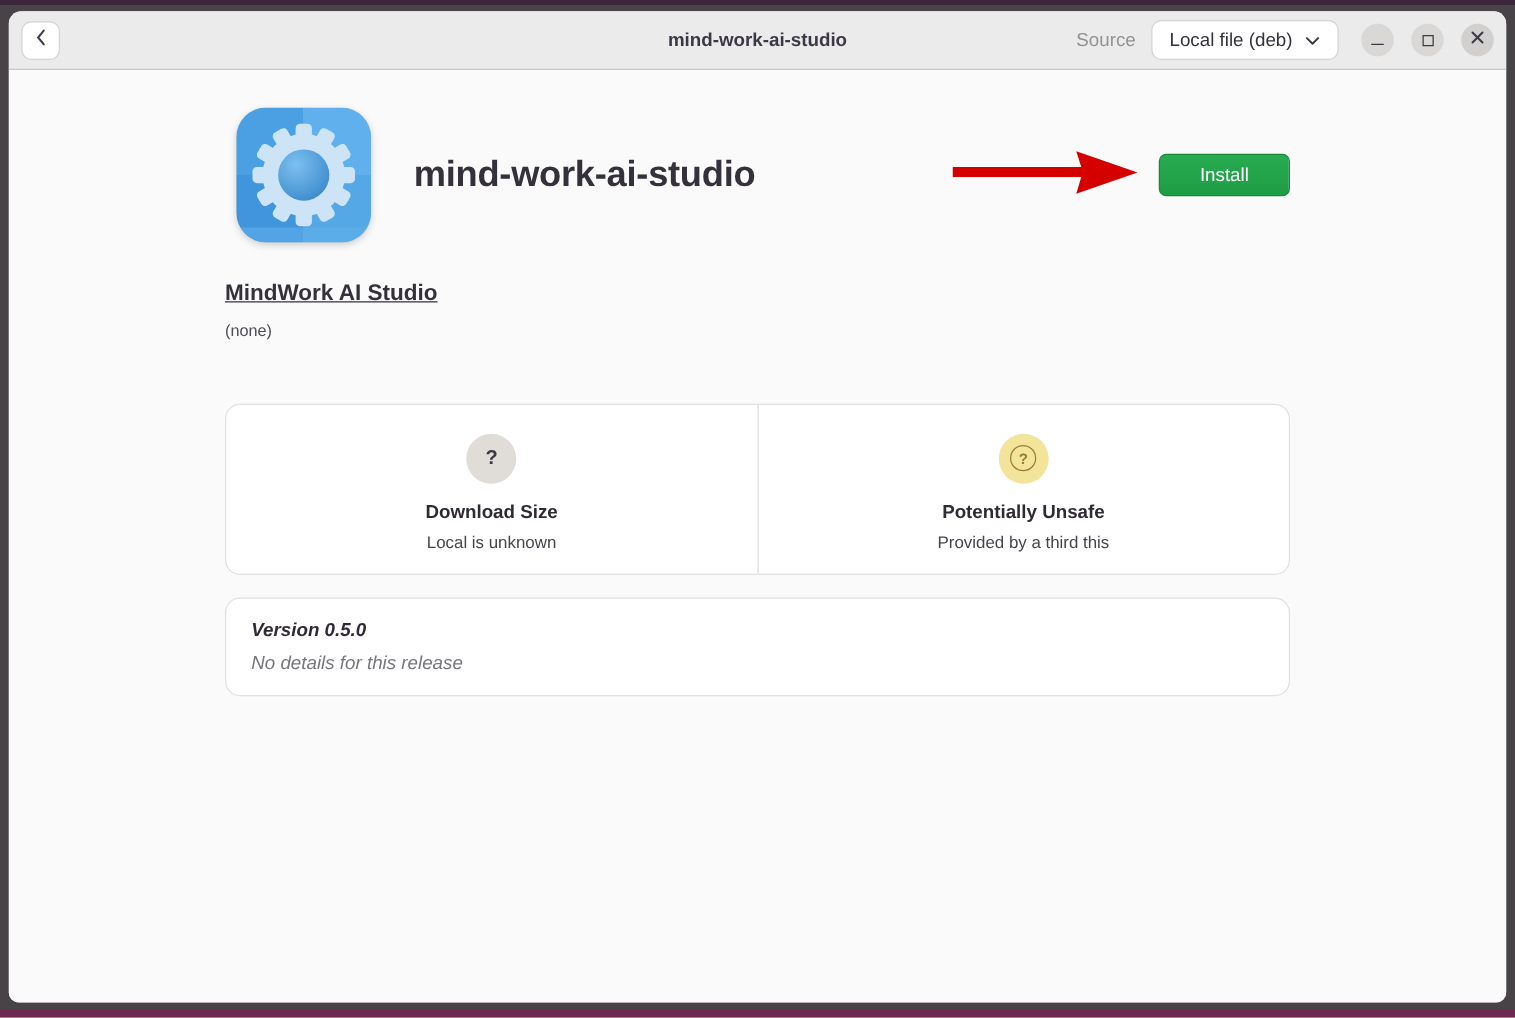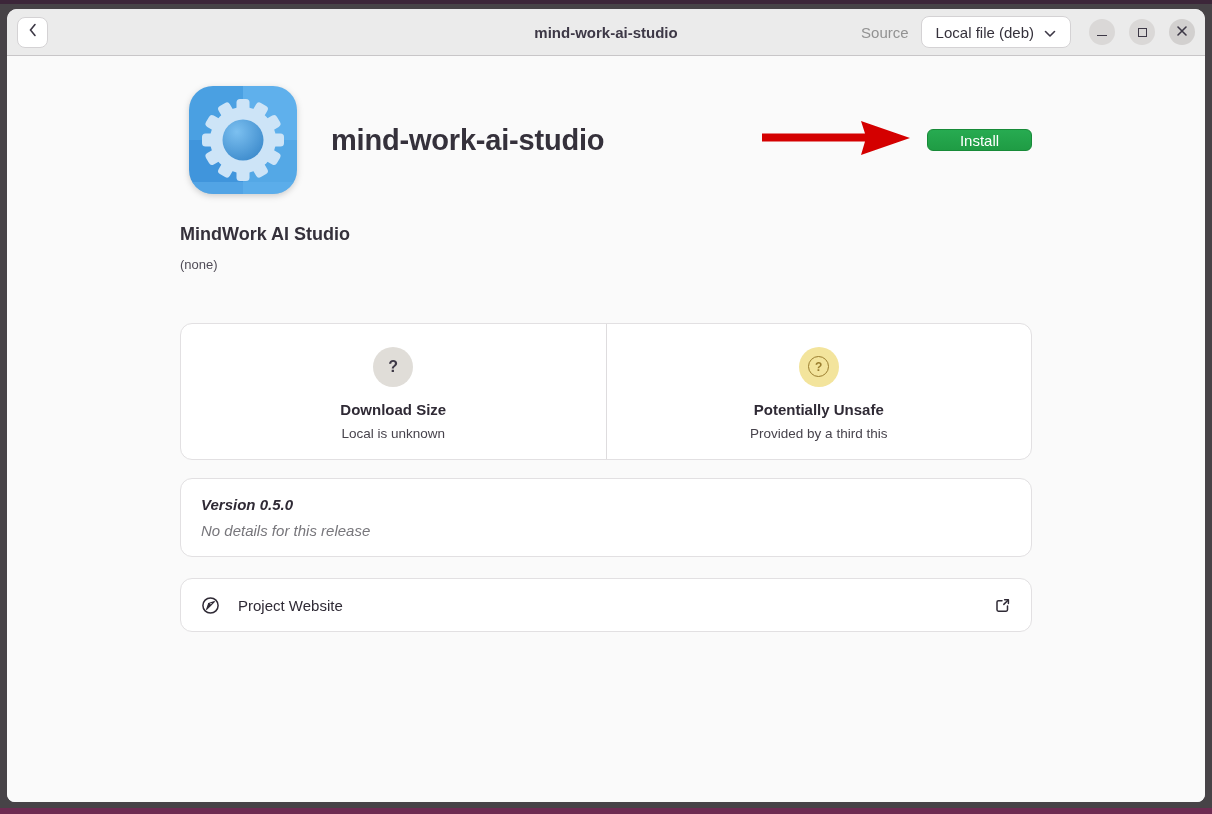--- a/index.html
+++ b/index.html
@@ -70,31 +70,31 @@
   .content { flex:1; background:#fafafa; overflow:hidden; }
   .column { width:852px; margin:0 auto; padding-top:28px; }
 
   .hero-row { display:flex; align-items:center; }
   .app-icon { width:112px; height:112px; margin-left:7px; flex:0 0 112px;
               filter:drop-shadow(0 2px 3px rgba(0,0,0,0.18)); }
   .app-id { font-size:29px; font-weight:bold; color:#35313b; margin-left:32px; letter-spacing:-0.2px; }
   .hero-spacer { flex:1; }
   .red-arrow { flex:0 0 auto; margin-right:15px; }
   .install-btn {
-    height:22px; min-width:105px;
+    height:34px; min-width:105px;
     background:linear-gradient(#27ab51,#1f9c44);
     border:1px solid #178a38;
     border-radius:6px;
     color:#ffffff; font-size:15px;
     display:flex; align-items:center; justify-content:center;
     padding:0 20px;
     cursor:pointer;
   }
 
-  .display-name { margin-top:28px; font-size:18px; font-weight:bold; color:#35313b; }
+  .display-name { margin-top:28px; font-size:18px; font-weight:bold; color:#35313b;text-decoration:underline; }
   .developer { margin-top:12px; font-size:13px; color:#504c57; }
 
   .card {
     background:#ffffff;
     border:1px solid #e2e0e2;
     border-radius:12px;
   }
   .tiles-card { margin-top:51px; height:137px; display:flex; }
   .tile {
     flex:1; display:flex; flex-direction:column; align-items:center; justify-content:center;
@@ -247,34 +247,16 @@
           <div class="tile-title">Potentially Unsafe</div>
           <div class="tile-sub">Provided by a third this</div>
         </div>
       </div>
 
       <div class="card version-card">
         <div class="version-title">Version 0.5.0</div>
         <div class="version-sub">No details for this release</div>
       </div>
 
-      <div class="card website-row">
-        <span style="display:flex;">
-          <svg width="19" height="19" viewBox="0 0 19 19">
-            <circle cx="9.5" cy="9.5" r="7.6" fill="none" stroke="#2f2a35" stroke-width="1.5"></circle>
-            <polygon points="13.4,5.6 7.6,7.6 9.5,9.5" fill="none" stroke="#2f2a35" stroke-width="1.1" stroke-linejoin="round"></polygon>
-            <polygon points="5.6,13.4 7.6,7.6 9.5,9.5" fill="#2f2a35" stroke="#2f2a35" stroke-width="1.1" stroke-linejoin="round"></polygon>
-          </svg>
-        </span>
-        <span class="website-label">Project Website</span>
-        <span class="website-spacer"></span>
-        <span style="display:flex;">
-          <svg width="17" height="17" viewBox="0 0 17 17">
-            <path d="M13.5 9 V12.8 Q13.5 14.2 12.1 14.2 H4.4 Q3 14.2 3 12.8 V5.1 Q3 3.7 4.4 3.7 H8" fill="none" stroke="#2f2a35" stroke-width="1.5" stroke-linecap="round"></path>
-            <path d="M9.8 7.4 L14 3.2" fill="none" stroke="#2f2a35" stroke-width="1.5" stroke-linecap="round"></path>
-            <path d="M10.6 2.8 L14.4 2.8 L14.4 6.6" fill="none" stroke="#2f2a35" stroke-width="1.5" stroke-linecap="round" stroke-linejoin="round"></path>
-          </svg>
-        </span>
-      </div>
 
     </div>
   </div>
 </div>
 
 </body></html>

